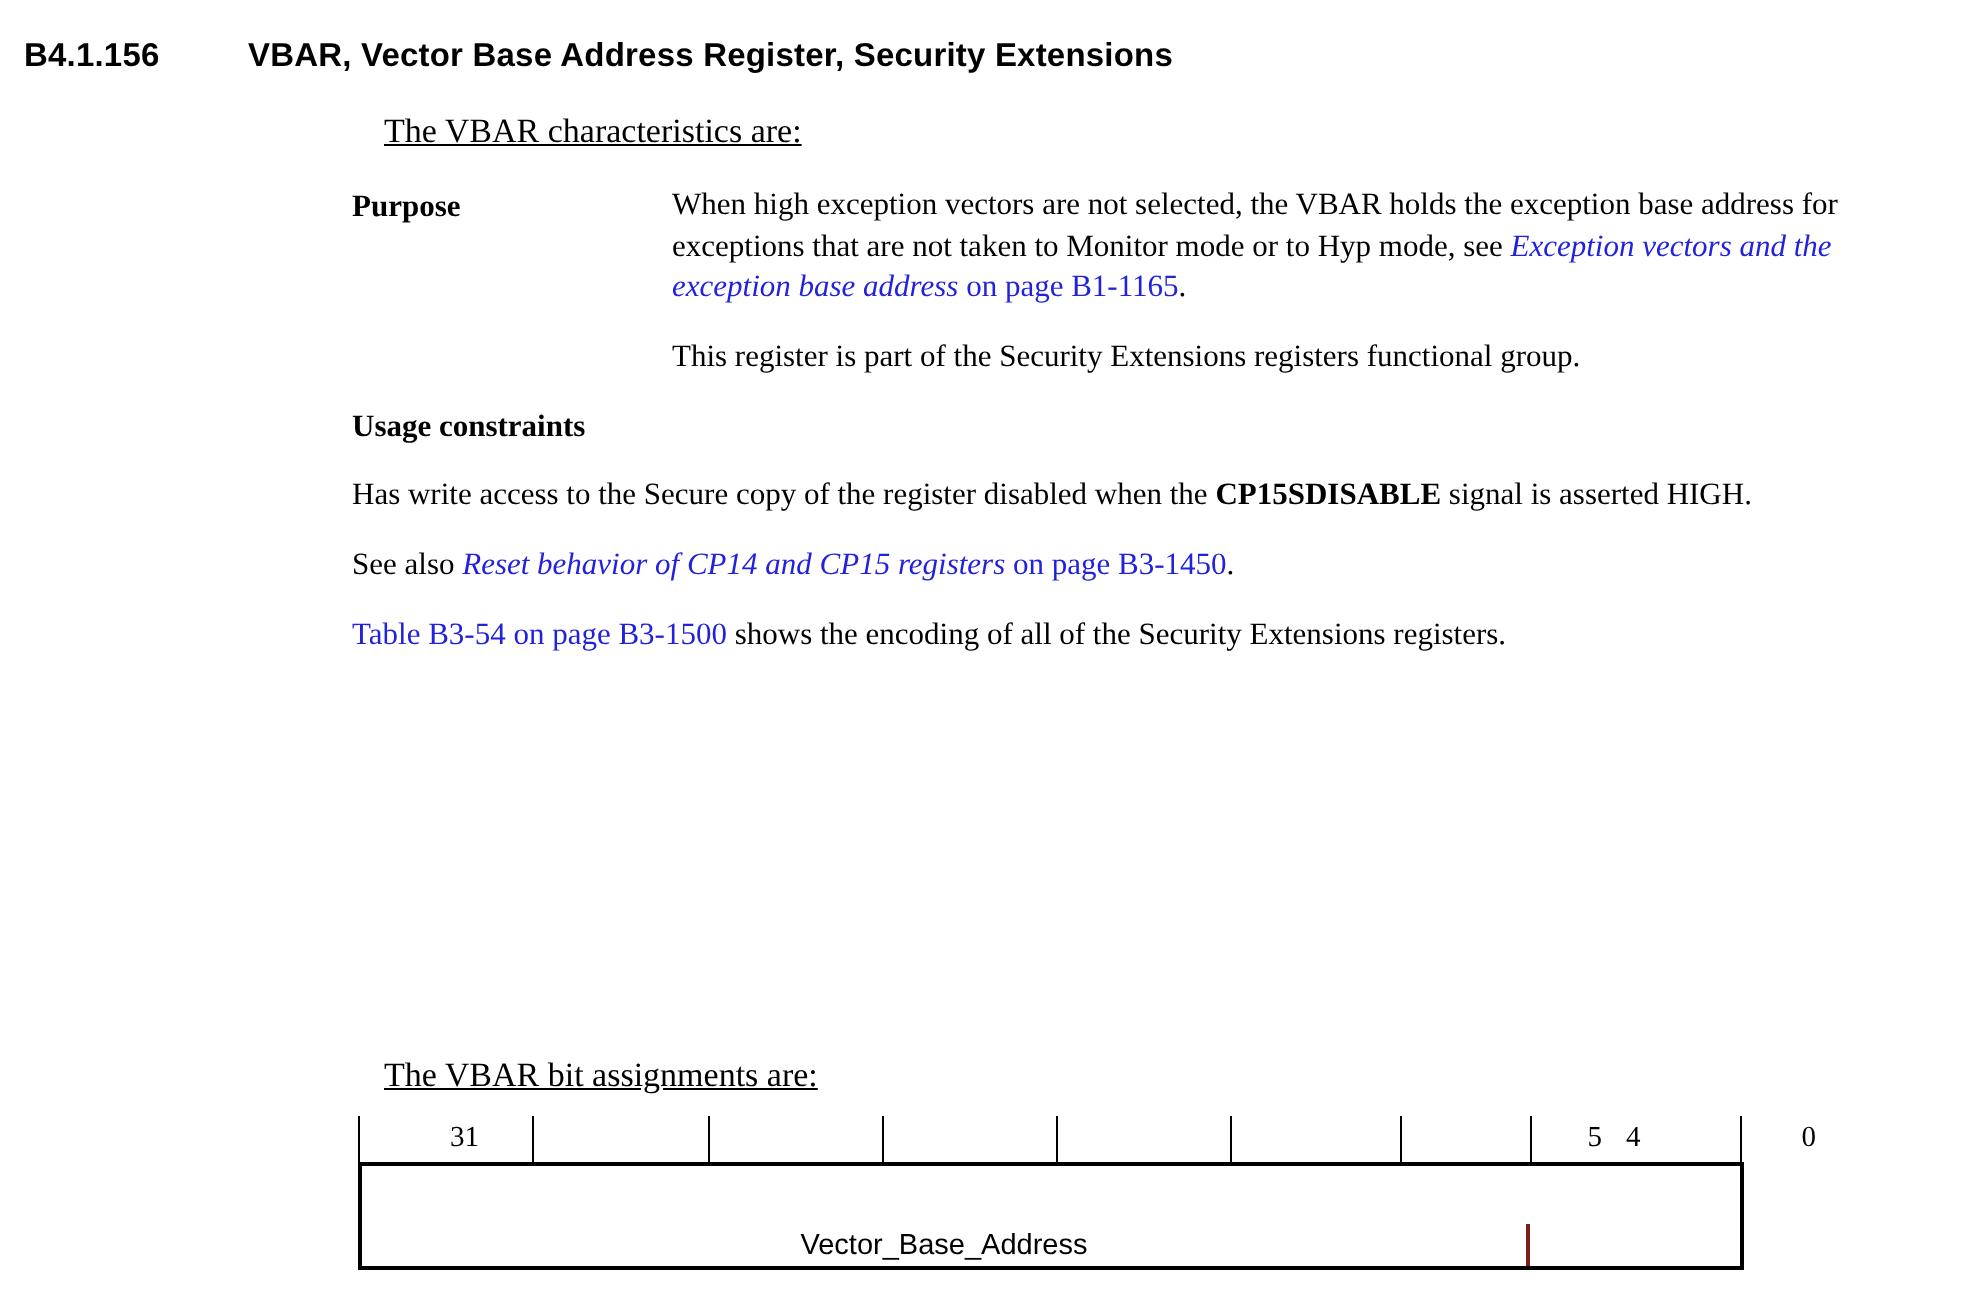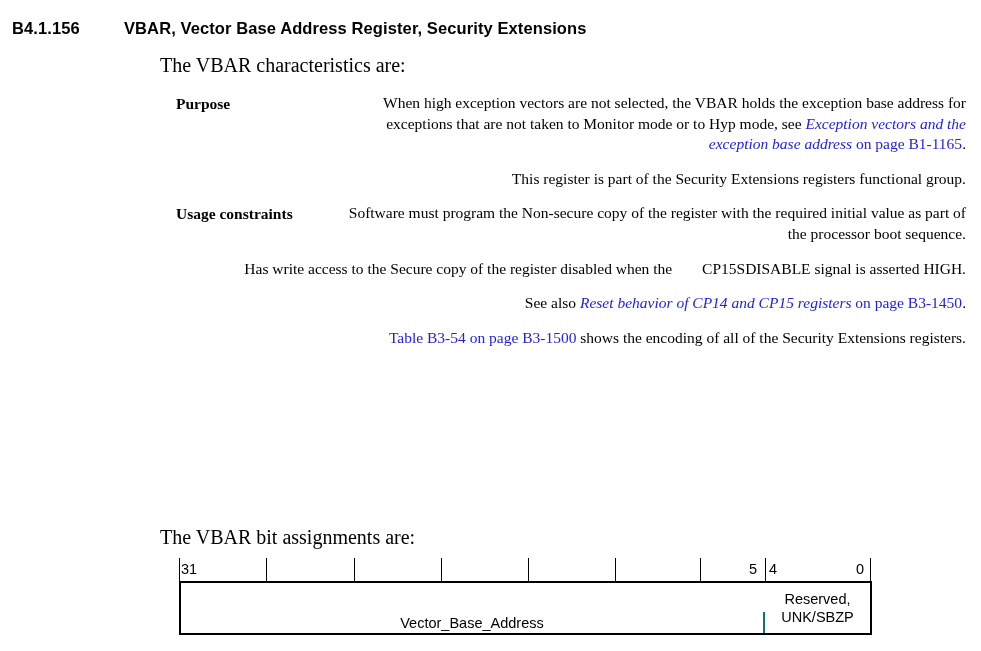--- a/index.html
+++ b/index.html
@@ -29,24 +29,25 @@
     white-space: nowrap;
   }
   .section-heading .sec-num {
     display: inline-block;
     width: 112px;
   }
 
   
   .intro-line {
     position: absolute;
-    left: 160px;
-    font-size: 20px;
+    left: 192px;
+    font-size: 17px;
     line-height: 21px;
     white-space: nowrap;
+    text-decoration: underline;
   }
   #intro-top  { top: 55px; }
   #intro-bits { top: 527px; }
 
   .char-table {
     position: absolute;
     left: 176px;
     top: 93px;
     width: 790px;
   }
@@ -62,27 +63,27 @@
     line-height: 21px;
     padding-top: 0px;
   }
   .char-defs {
     flex: 1 1 auto;
   }
   .char-defs p {
     margin: 0 0 14px 0;
     font-size: 15.5px;
     line-height: 20.6px;
-    text-align: right;
+    text-align: left;
   }
   .char-defs p:last-child { margin-bottom: 0; }
 
   .lnk      { color: #2222dd; }
   .lnk-i    { color: #2222dd; font-style: italic; }
-  .bold     { font-weight: normal; margin-left: 26px; }
+  .bold     { font-weight: bold; }
   .smallcap { font-size: 13.3px; letter-spacing: 0.2px; }
 
   
   .bit-diagram {
     position: absolute;
     left: 179px;
     top: 558px;
     width: 693px;
   }
   .bit-ruler {
@@ -94,24 +95,25 @@
   .tick {
     position: absolute;
     top: 0;
     width: 0;
     height: 25px;
     border-left: 1.5px solid #000000;
   }
   .ruler-num {
     position: absolute;
     top: 3px;
-    font-family: Liberation Sans, sans-serif;
+    font-family: Liberation Serif, serif;
     font-size: 14.5px;
     line-height: 16px;
     white-space: nowrap;
+    padding-left: 44px;
   }
   .ruler-num.left  { text-align: left; }
   .ruler-num.right { text-align: right; }
 
   .bit-fields {
     display: flex;
     height: 52px;
     border: 2px solid #000000;
     border-top: none;
     box-sizing: border-box;
@@ -121,21 +123,21 @@
     align-items: center;
     justify-content: center;
     text-align: center;
     font-family: "Liberation Sans", "DejaVu Sans", sans-serif;
     font-size: 14.5px;
     line-height: 18px;
     box-sizing: border-box;
   }
   .bit-field.vba {
     flex: 0 0 584px;
-    border-right: 2px solid #0f766e;
+    border-right: 2px solid #7f1d1d;
     margin-top: 29px;
   }
   .bit-field.res {
     flex: 1 1 auto;
   }
 </style>
 </head>
 <body>
 
 <div class="section-heading">
@@ -148,21 +150,20 @@
     <div class="char-row">
       <div class="char-term">Purpose</div>
       <div class="char-defs">
         <p><span>When high exception vectors are not selected, the VBAR holds the exception base address for exceptions that are not taken to Monitor mode or to Hyp mode, see </span><span class="lnk-i">Exception vectors and the exception base address</span><span class="lnk"> on page B1-1165</span><span>.</span></p>
         <p><span>This register is part of the Security Extensions registers functional group.</span></p>
       </div>
     </div>
     <div class="char-row">
       <div class="char-term">Usage constraints</div>
       <div class="char-defs">
-        <p><span>Software must program the Non-secure copy of the register with the required initial value as part of the processor boot sequence.</span></p>
       </div>
     </div>
     <div class="char-row">
       <div class="char-defs">
         <p><span>Has write access to the Secure copy of the register disabled when the </span><span class="bold">CP15SDISABLE</span><span> signal is asserted HIGH.</span></p>
       </div>
     </div>
     <div class="char-row">
       <div class="char-defs">
         <p><span>See also </span><span class="lnk-i">Reset behavior of CP14 and CP15 registers</span><span class="lnk"> on page B3-1450</span><span>.</span></p>
@@ -186,17 +187,14 @@
       <div class="tick" style="left: 691px;"></div>
       <div class="ruler-num left" style="left: 2px;">31</div>
       <div class="ruler-num right" style="left: 0px; width: 578px;">5</div>
       <div class="ruler-num left" style="left: 590px;">4</div>
       <div class="ruler-num right" style="left: 0px; width: 685px;">0</div>
     </div>
   <div class="bit-fields" id="bit-fields">
       <div class="bit-field vba">
         <span>Vector_Base_Address</span>
       </div>
-      <div class="bit-field res">
-        <span>Reserved,<br>UNK/SBZP</span>
-      </div>
     </div>
 </div>
 
 </body></html>

